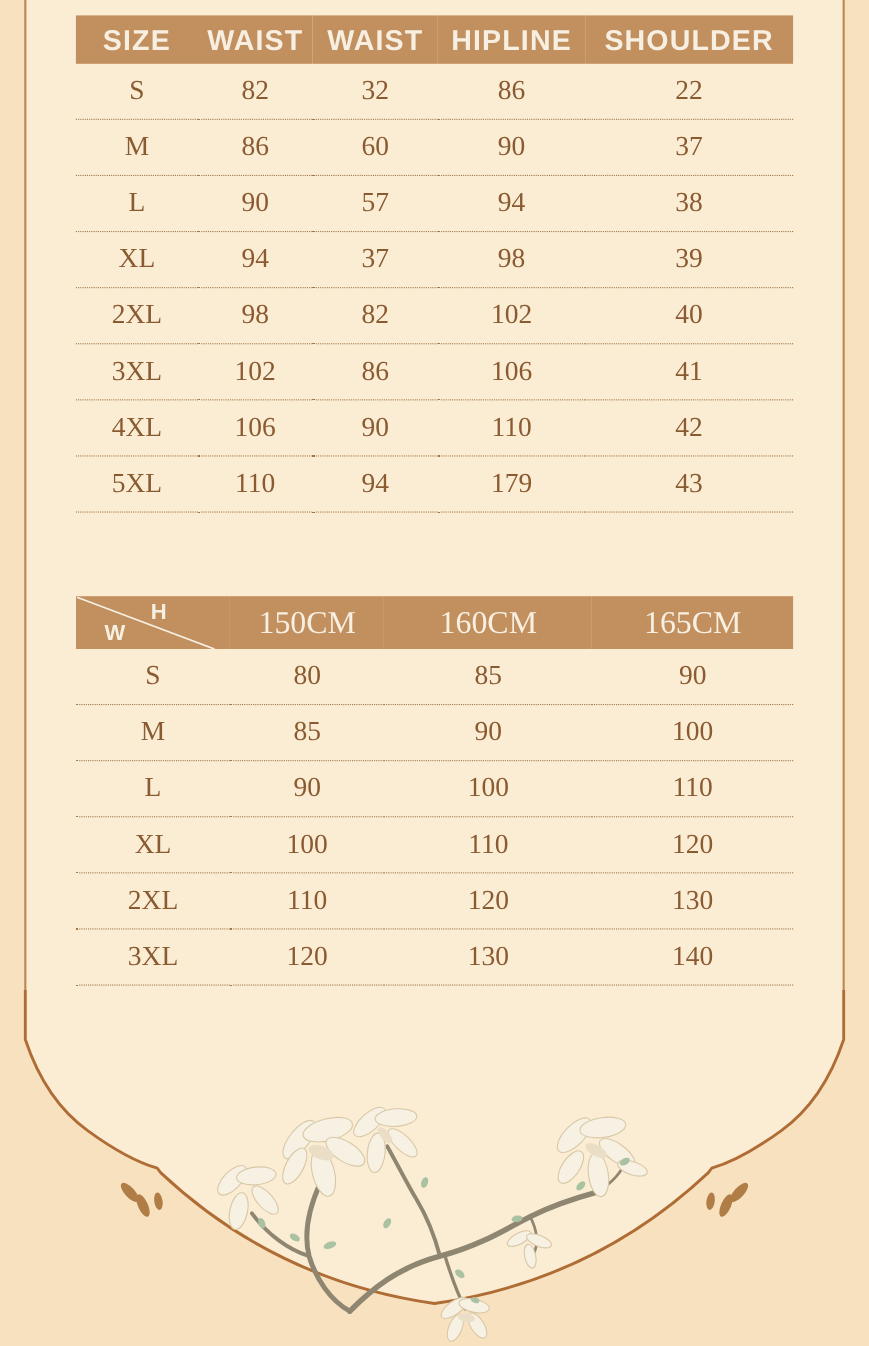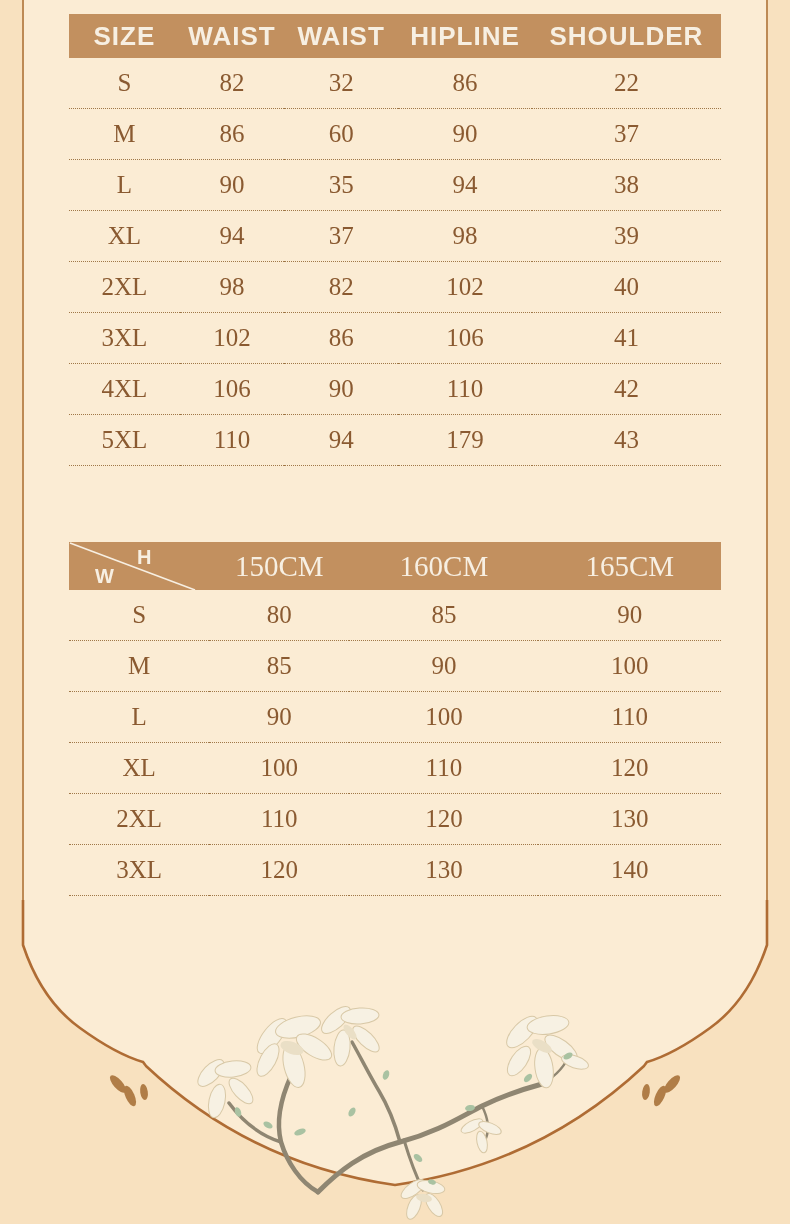--- a/index.html
+++ b/index.html
@@ -79,21 +79,21 @@
       <tr>
         <td>M</td>
         <td>86</td>
         <td>60</td>
         <td>90</td>
         <td>37</td>
       </tr>
       <tr>
         <td>L</td>
         <td>90</td>
-        <td>35</td>
+        <td>57</td>
         <td>94</td>
         <td>38</td>
       </tr>
       <tr>
         <td>XL</td>
         <td>94</td>
         <td>37</td>
         <td>98</td>
         <td>39</td>
       </tr>

